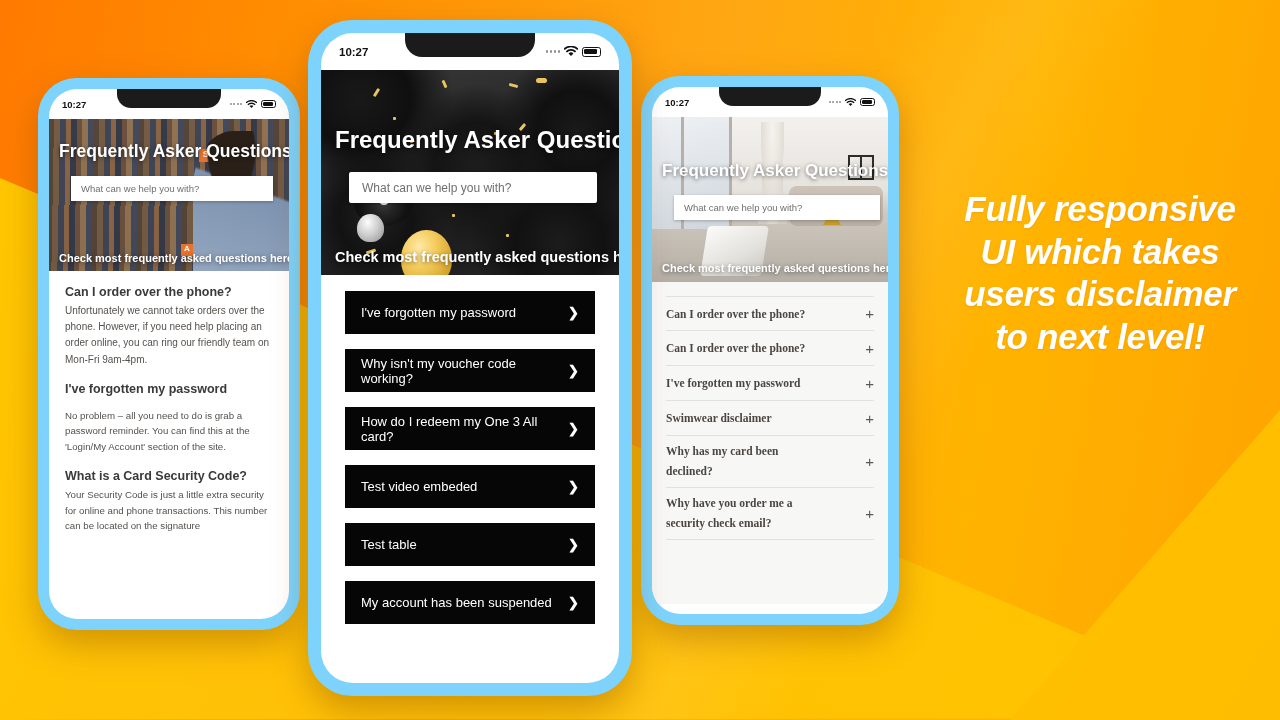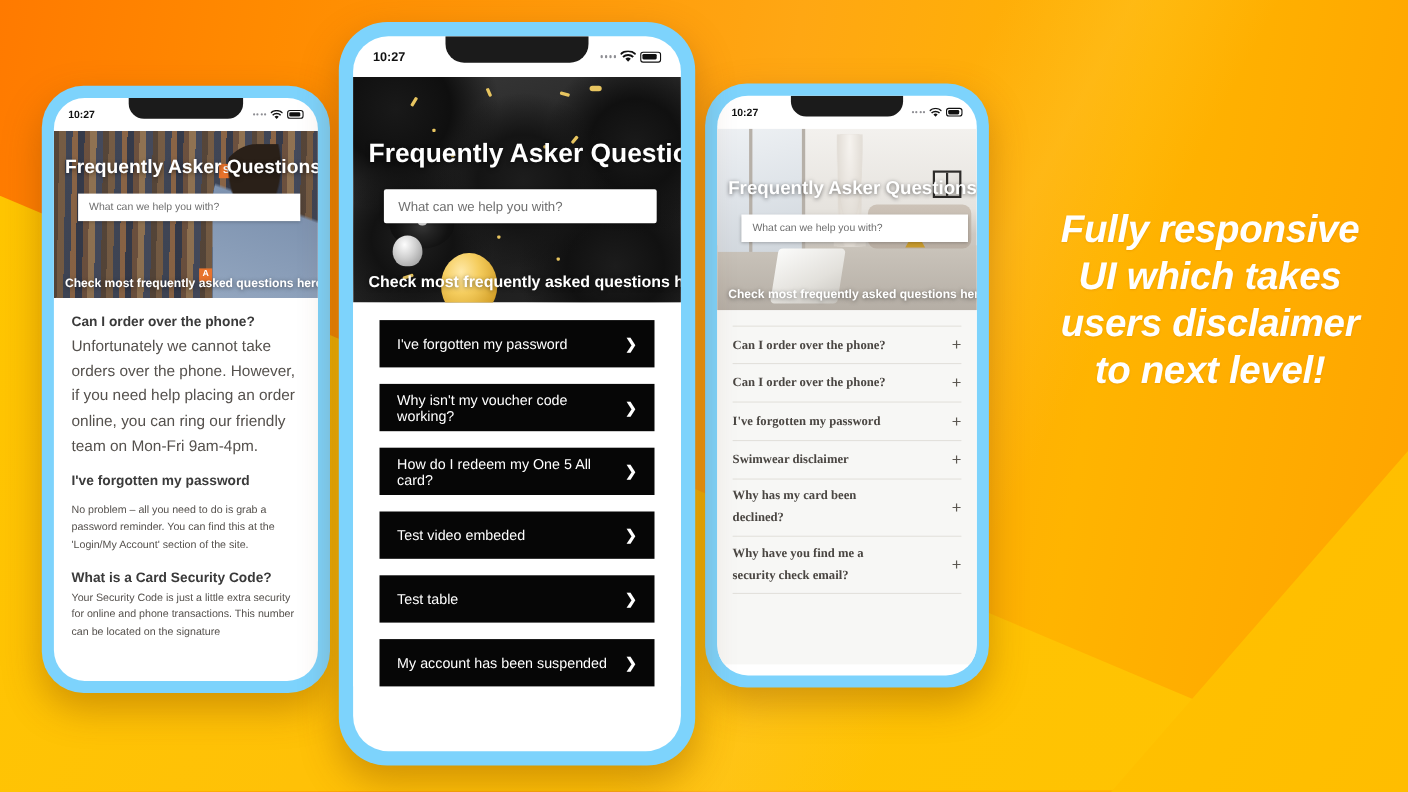--- a/index.html
+++ b/index.html
@@ -304,21 +304,21 @@
       <div class="hero-title" style="font-size:17.5px; padding:22px 0 0 10px;">Frequently Asker Questions</div>
       <div class="hero-search" style="margin:14px 16px 0 22px; height:25px; padding:0 10px; font-size:9.5px;">
         <span>What can we help you with?</span>
       </div>
       <div class="hero-sub" style="font-size:11px; left:10px; bottom:7px;">Check most frequently asked questions here</div>
     </div>
 
     <div class="faq-body" style="padding:14px 16px 0 16px;">
       <div style="margin-bottom:14px;">
         <div class="faq-q" style="font-size:12.5px; margin-bottom:4px;">Can I order over the phone?</div>
-        <div class="faq-a" style="font-size:14px; line-height:1.62;">Unfortunately we cannot take orders over the phone. However, if you need help placing an order online, you can ring our friendly team on Mon-Fri 9am-4pm.</div>
+        <div class="faq-a" style="font-size:10px; line-height:1.62;">Unfortunately we cannot take orders over the phone. However, if you need help placing an order online, you can ring our friendly team on Mon-Fri 9am-4pm.</div>
       </div>
       <div style="margin-bottom:14px;">
         <div class="faq-q" style="font-size:12.5px; margin-bottom:4px;">I've forgotten my password</div>
         <div class="faq-a" style="font-size:9.7px; line-height:1.62;margin-top:12px;">No problem – all you need to do is grab a password reminder. You can find this at the 'Login/My Account' section of the site.</div>
       </div>
       <div>
         <div class="faq-q" style="font-size:12.5px; margin-bottom:4px;">What is a Card Security Code?</div>
         <div class="faq-a" style="font-size:9.7px; line-height:1.62;">Your Security Code is just a little extra security for online and phone transactions. This number can be located on the signature</div>
       </div>
     </div>
@@ -381,21 +381,21 @@
       </div>
       <div class="serif-item" style="height:35px; font-size:11.5px;">
         <span>Swimwear disclaimer</span>
         <span class="serif-plus" style="font-size:15px;">+</span>
       </div>
       <div class="serif-item" style="height:52px; font-size:11.5px;">
         <span style="max-width:150px; line-height:1.72;">Why has my card been declined?</span>
         <span class="serif-plus" style="font-size:15px;">+</span>
       </div>
       <div class="serif-item" style="height:52px; font-size:11.5px;">
-        <span style="max-width:150px; line-height:1.72;">Why have you find me a security check email?</span>
+        <span style="max-width:150px; line-height:1.72;">Why have you order me a security check email?</span>
         <span class="serif-plus" style="font-size:15px;">+</span>
       </div>
     </div>
   </div>
 </div>
 
 <div class="phone" style="left:308px; top:20px; width:324px; height:676px; border-radius:44px; padding:13px;">
   <div class="phone-screen" style="border-radius:32px;">
     <div class="notch" style="width:130px; height:24px; border-bottom-left-radius:17px; border-bottom-right-radius:17px;"></div>
 
@@ -448,21 +448,21 @@
     <div class="blk-list" style="padding:16px 24px 0 24px;">
       <div class="blk-item" style="height:43px; margin-bottom:15px; padding:0 16px; font-size:13px;">
         <span>I've forgotten my password</span>
         <span class="blk-chev" style="font-size:13px;">❯</span>
       </div>
       <div class="blk-item" style="height:43px; margin-bottom:15px; padding:0 16px; font-size:13px;">
         <span>Why isn't my voucher code working?</span>
         <span class="blk-chev" style="font-size:13px;">❯</span>
       </div>
       <div class="blk-item" style="height:43px; margin-bottom:15px; padding:0 16px; font-size:13px;">
-        <span>How do I redeem my One 5 All card?</span>
+        <span>How do I redeem my One 3 All card?</span>
         <span class="blk-chev" style="font-size:13px;">❯</span>
       </div>
       <div class="blk-item" style="height:43px; margin-bottom:15px; padding:0 16px; font-size:13px;">
         <span>Test video embeded</span>
         <span class="blk-chev" style="font-size:13px;">❯</span>
       </div>
       <div class="blk-item" style="height:43px; margin-bottom:15px; padding:0 16px; font-size:13px;">
         <span>Test table</span>
         <span class="blk-chev" style="font-size:13px;">❯</span>
       </div>

